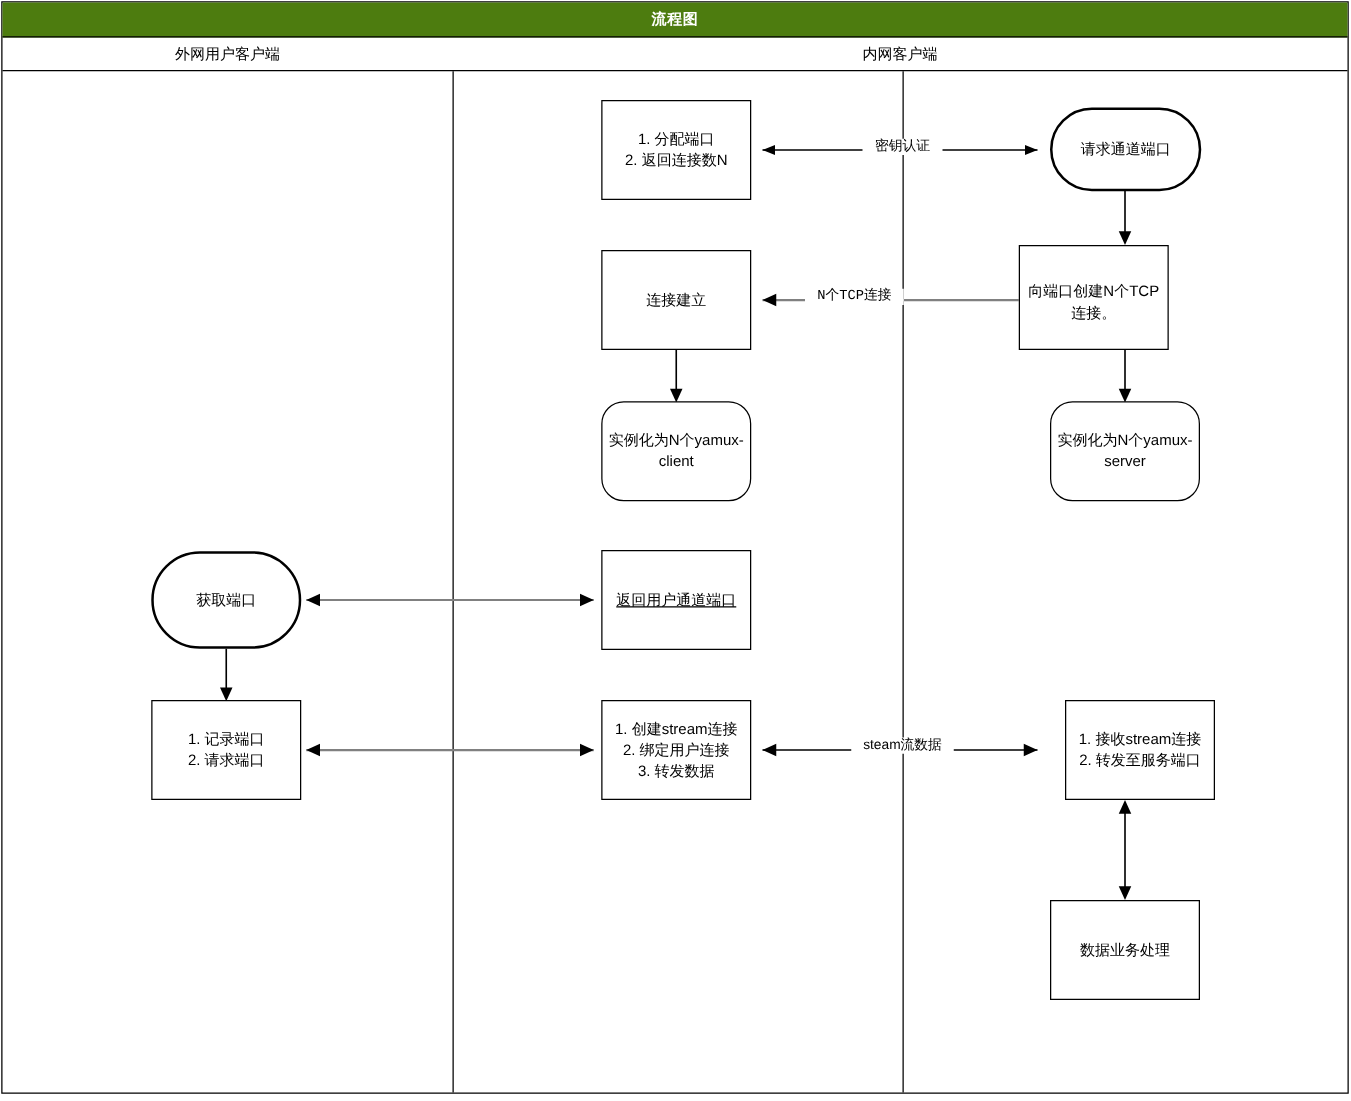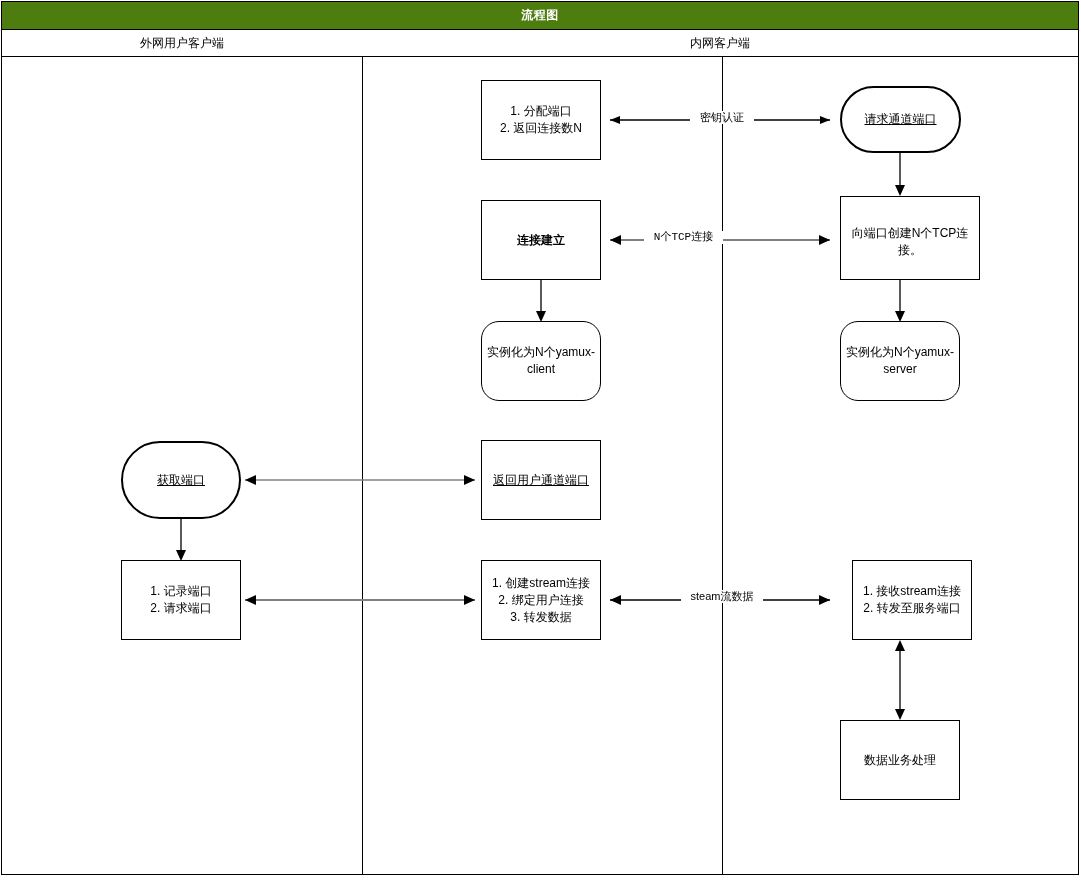--- a/index.html
+++ b/index.html
@@ -91,21 +91,20 @@
     font-size: 12px;
     line-height: 17px;
     color: #000000;
     white-space: pre-line;
     padding: 0 3px;
   }
   .node.rounded { border-radius: 18px; }
   .node.terminal {
     border: 2px solid #000000;
     border-radius: 999px;
-    text-decoration: underline;
   }
   .node.top-text { align-items: flex-start; padding-top: 28px; }
 
   
   .edge { position: absolute; }
   .edge svg { display: block; overflow: visible; }
   .edge-label {
     position: absolute;
     font-size: 11px;
     line-height: 13px;
@@ -211,23 +210,23 @@
       <path d="M10,0 L5,11 L15,11 Z" fill="#000000"></path>
       <path d="M10,80 L5,69 L15,69 Z" fill="#000000"></path>
     </svg>
   </div>
 
   <div class="node" style="left:481px; top:80px; width:120px; height:80px;">1. 分配端口
 2. 返回连接数N</div>
 
   <div class="node terminal" style="left:840px; top:86px; width:121px; height:67px;">请求通道端口</div>
 
-  <div class="node" style="left:481px; top:200px; width:120px; height:80px;font-weight:bold;">连接建立</div>
-
-  <div class="node top-text" style="left:840px; top:196px; width:140px; height:84px;">向端口创建N个TCP连接。</div>
+  <div class="node" style="left:481px; top:200px; width:120px; height:80px;">连接建立</div>
+
+  <div class="node top-text" style="left:815px; top:196px; width:120px; height:84px;">向端口创建N个TCP连接。</div>
 
   <div class="node rounded" style="left:481px; top:321px; width:120px; height:80px;">实例化为N个yamux-client</div>
 
   <div class="node rounded" style="left:840px; top:321px; width:120px; height:80px;">实例化为N个yamux-server</div>
 
   <div class="node terminal" style="left:121px; top:441px; width:120px; height:78px;">获取端口</div>
 
   <div class="node" style="left:481px; top:440px; width:120px; height:80px;text-decoration:underline;">返回用户通道端口</div>
 
   <div class="node" style="left:121px; top:560px; width:120px; height:80px;">1. 记录端口

